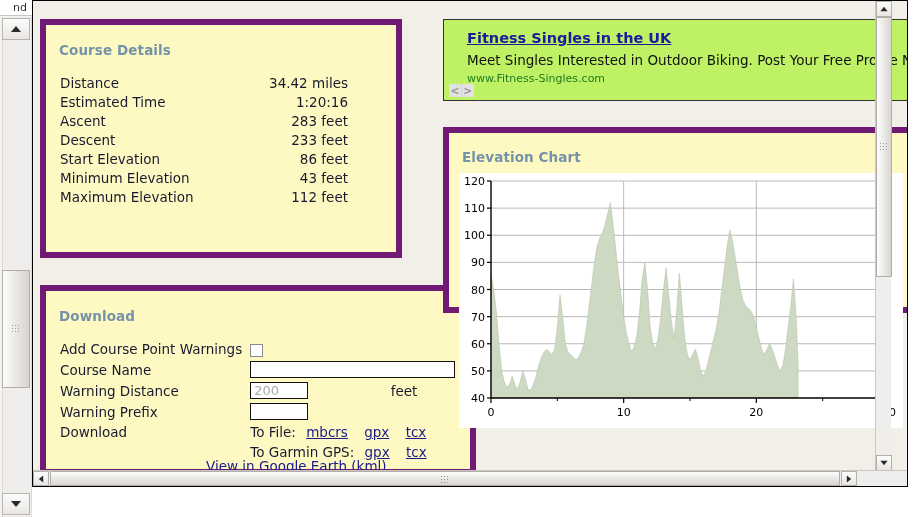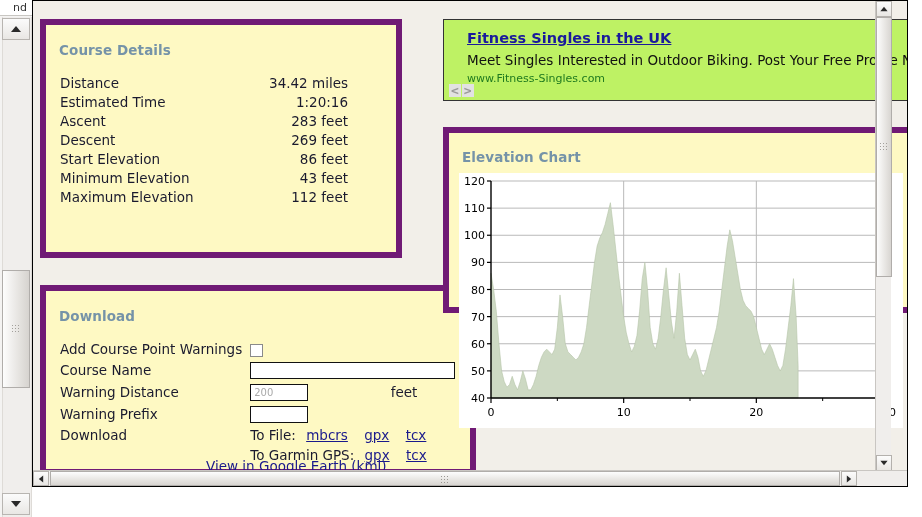--- a/index.html
+++ b/index.html
@@ -125,21 +125,21 @@
     position: absolute; left: 14px; top: 48px;
     font-size: 13.5px; color: #1a1a2e;
     border-collapse: collapse;
   }
   .dl-table td { padding: 2px 0; vertical-align: middle; font-family: "DejaVu Sans", sans-serif; }
   .dl-label { padding-right: 8px !important; white-space: nowrap; }
   .txt-input {
     border: 1px solid #111;
     background: #fff;
     height: 17px;
-    font-size: 10px;
+    font-size: 13px;
     font-family: "DejaVu Sans", sans-serif;
     padding: 0 3px;
     box-sizing: border-box;
     color: #111;
     outline: none;
   }
   .txt-input::placeholder { color: #a9a9a9; opacity: 1; }
   #course-name-input { width: 205px; }
   #warn-dist-input { width: 58px; }
   #warn-prefix-input { width: 58px; }
@@ -308,21 +308,21 @@
             <tr>
               <td class="cd-label">Estimated Time</td>
               <td class="cd-value">1:20:16</td>
             </tr>
             <tr>
               <td class="cd-label">Ascent</td>
               <td class="cd-value">283 feet</td>
             </tr>
             <tr>
               <td class="cd-label">Descent</td>
-              <td class="cd-value">269 feet</td>
+              <td class="cd-value">233 feet</td>
             </tr>
             <tr>
               <td class="cd-label">Start Elevation</td>
               <td class="cd-value">86 feet</td>
             </tr>
             <tr>
               <td class="cd-label">Minimum Elevation</td>
               <td class="cd-value">43 feet</td>
             </tr>
             <tr>

